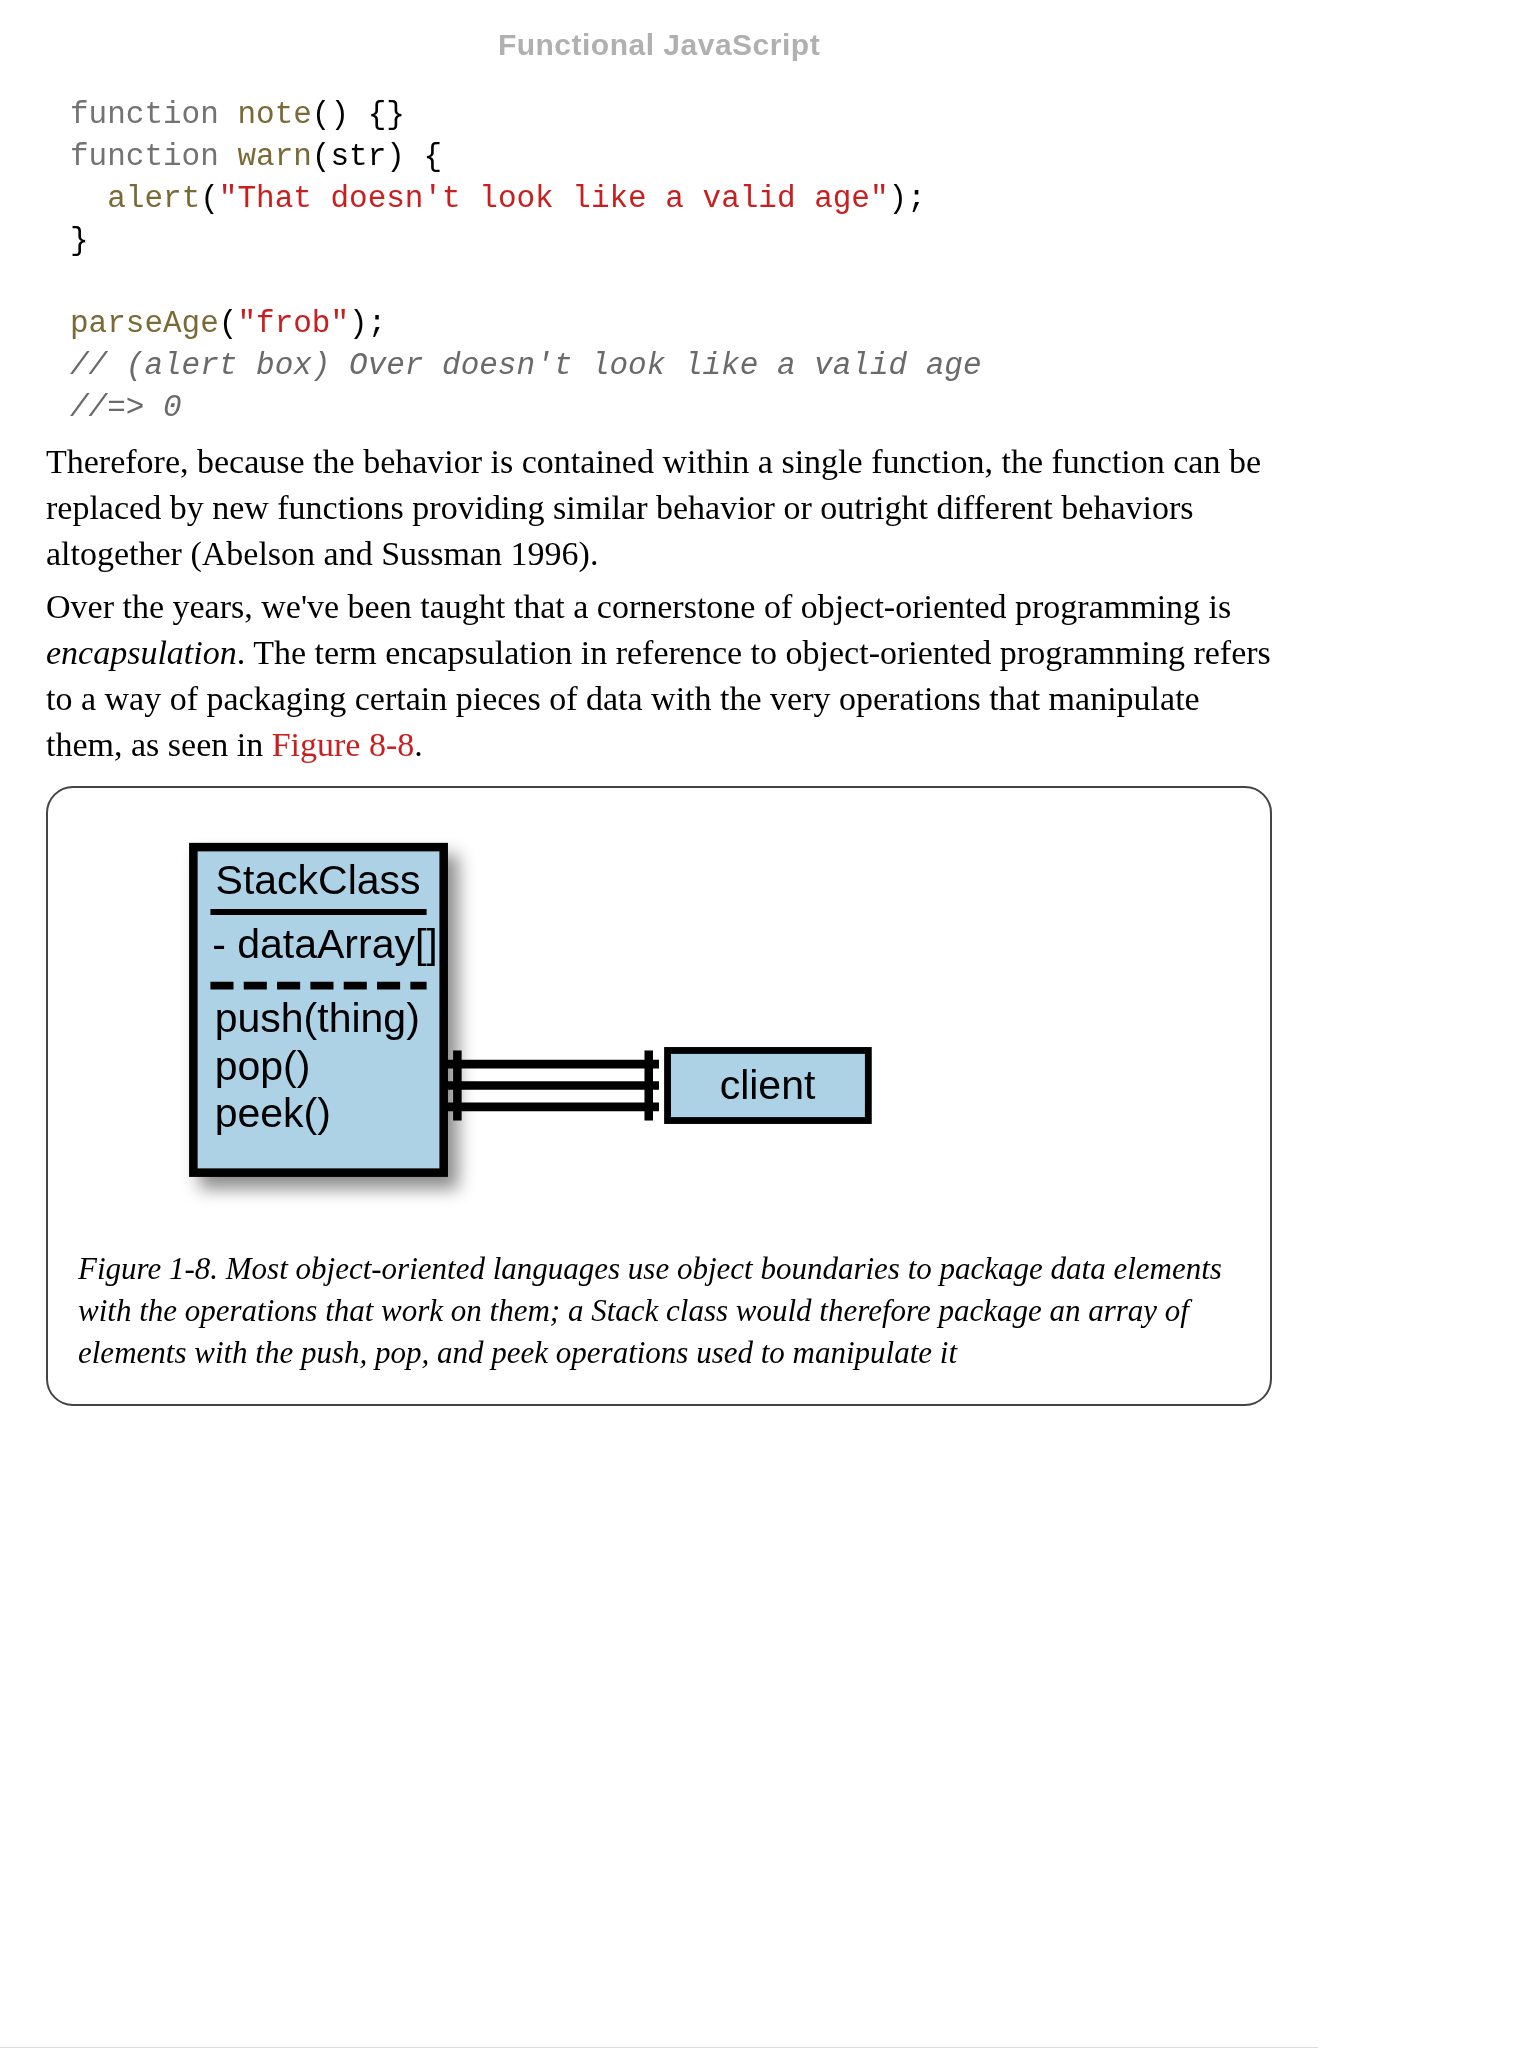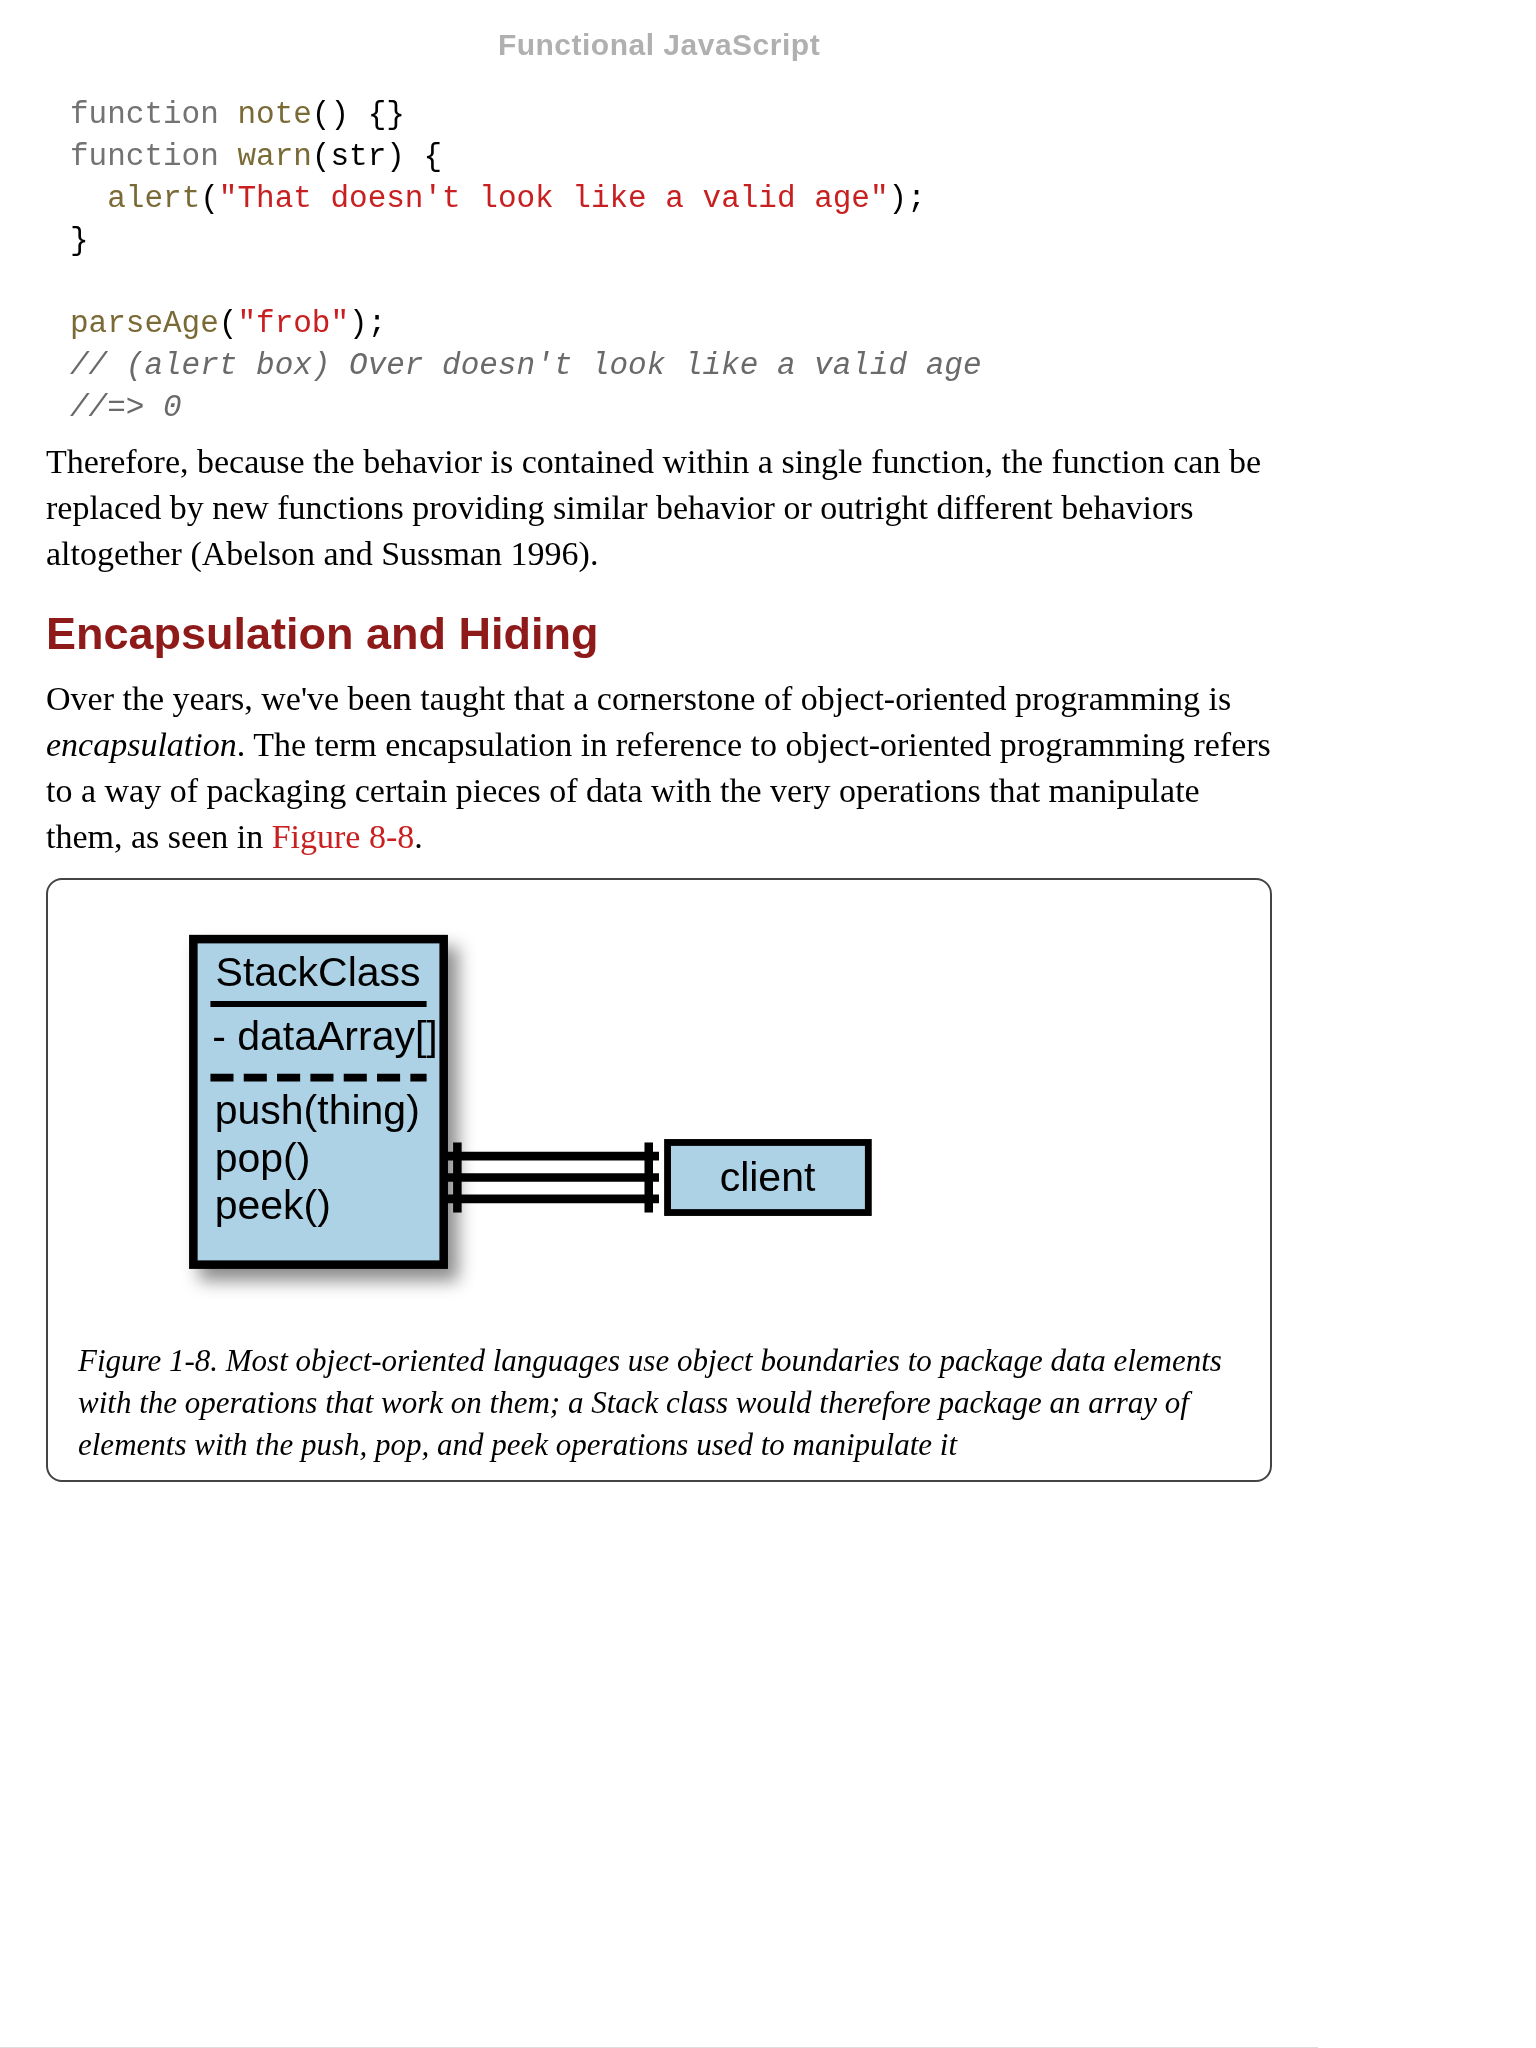--- a/index.html
+++ b/index.html
@@ -48,22 +48,22 @@
     font-weight: 700;
     color: #8f1a1a;
     font-size: 45px;
     margin: 32px 0 16px 0;
   }
   .link { color: #c82020; }
   em { font-style: italic; }
 
   .figure-box {
     border: 2px solid #444;
-    border-radius: 16px;
-    padding: 20px 30px 14px 30px;
+    border-radius: 27px;
+    padding: 20px 30px 30px 30px;
     margin-top: 18px;
   }
   .diagram {
     width: 100%;
     height: 420px;
   }
   .caption {
     font-style: italic;
     font-size: 31px;
     text-align: left;
@@ -90,21 +90,20 @@
 <span class="kw">function</span> <span class="fn">warn</span><span class="pn">(str) {</span>
   <span class="fn">alert</span><span class="pn">(</span><span class="str">"That doesn't look like a valid age"</span><span class="pn">);</span>
 <span class="pn">}</span>
 
 <span class="fn">parseAge</span><span class="pn">(</span><span class="str">"frob"</span><span class="pn">);</span>
 <span class="cm">// (alert box) Over doesn't look like a valid age</span>
 <span class="cm">//=&gt; 0</span></pre>
 
   <p class="body">Therefore, because the behavior is contained within a single function, the function can be replaced by new functions providing similar behavior or outright different behaviors altogether (Abelson and Sussman 1996).</p>
 
-  <h2 class="section">Encapsulation and Hiding</h2>
 
   <p class="body"><span>Over the years, we've been taught that a cornerstone of object-oriented programming is </span><em>encapsulation</em><span>. The term encapsulation in reference to object-oriented programming refers to a way of packaging certain pieces of data with the very operations that manipulate them, as seen in </span><span class="link">Figure 8-8</span><span>.</span></p>
 
   <div class="figure-box">
     <svg class="diagram" viewBox="0 0 1360 420">
       <defs>
         <filter id="shadow" x="-20%" y="-20%" width="150%" height="150%">
           <feDropShadow dx="12" dy="14" stdDeviation="10" flood-color="#000" flood-opacity="0.45"></feDropShadow>
         </filter>
       </defs>

